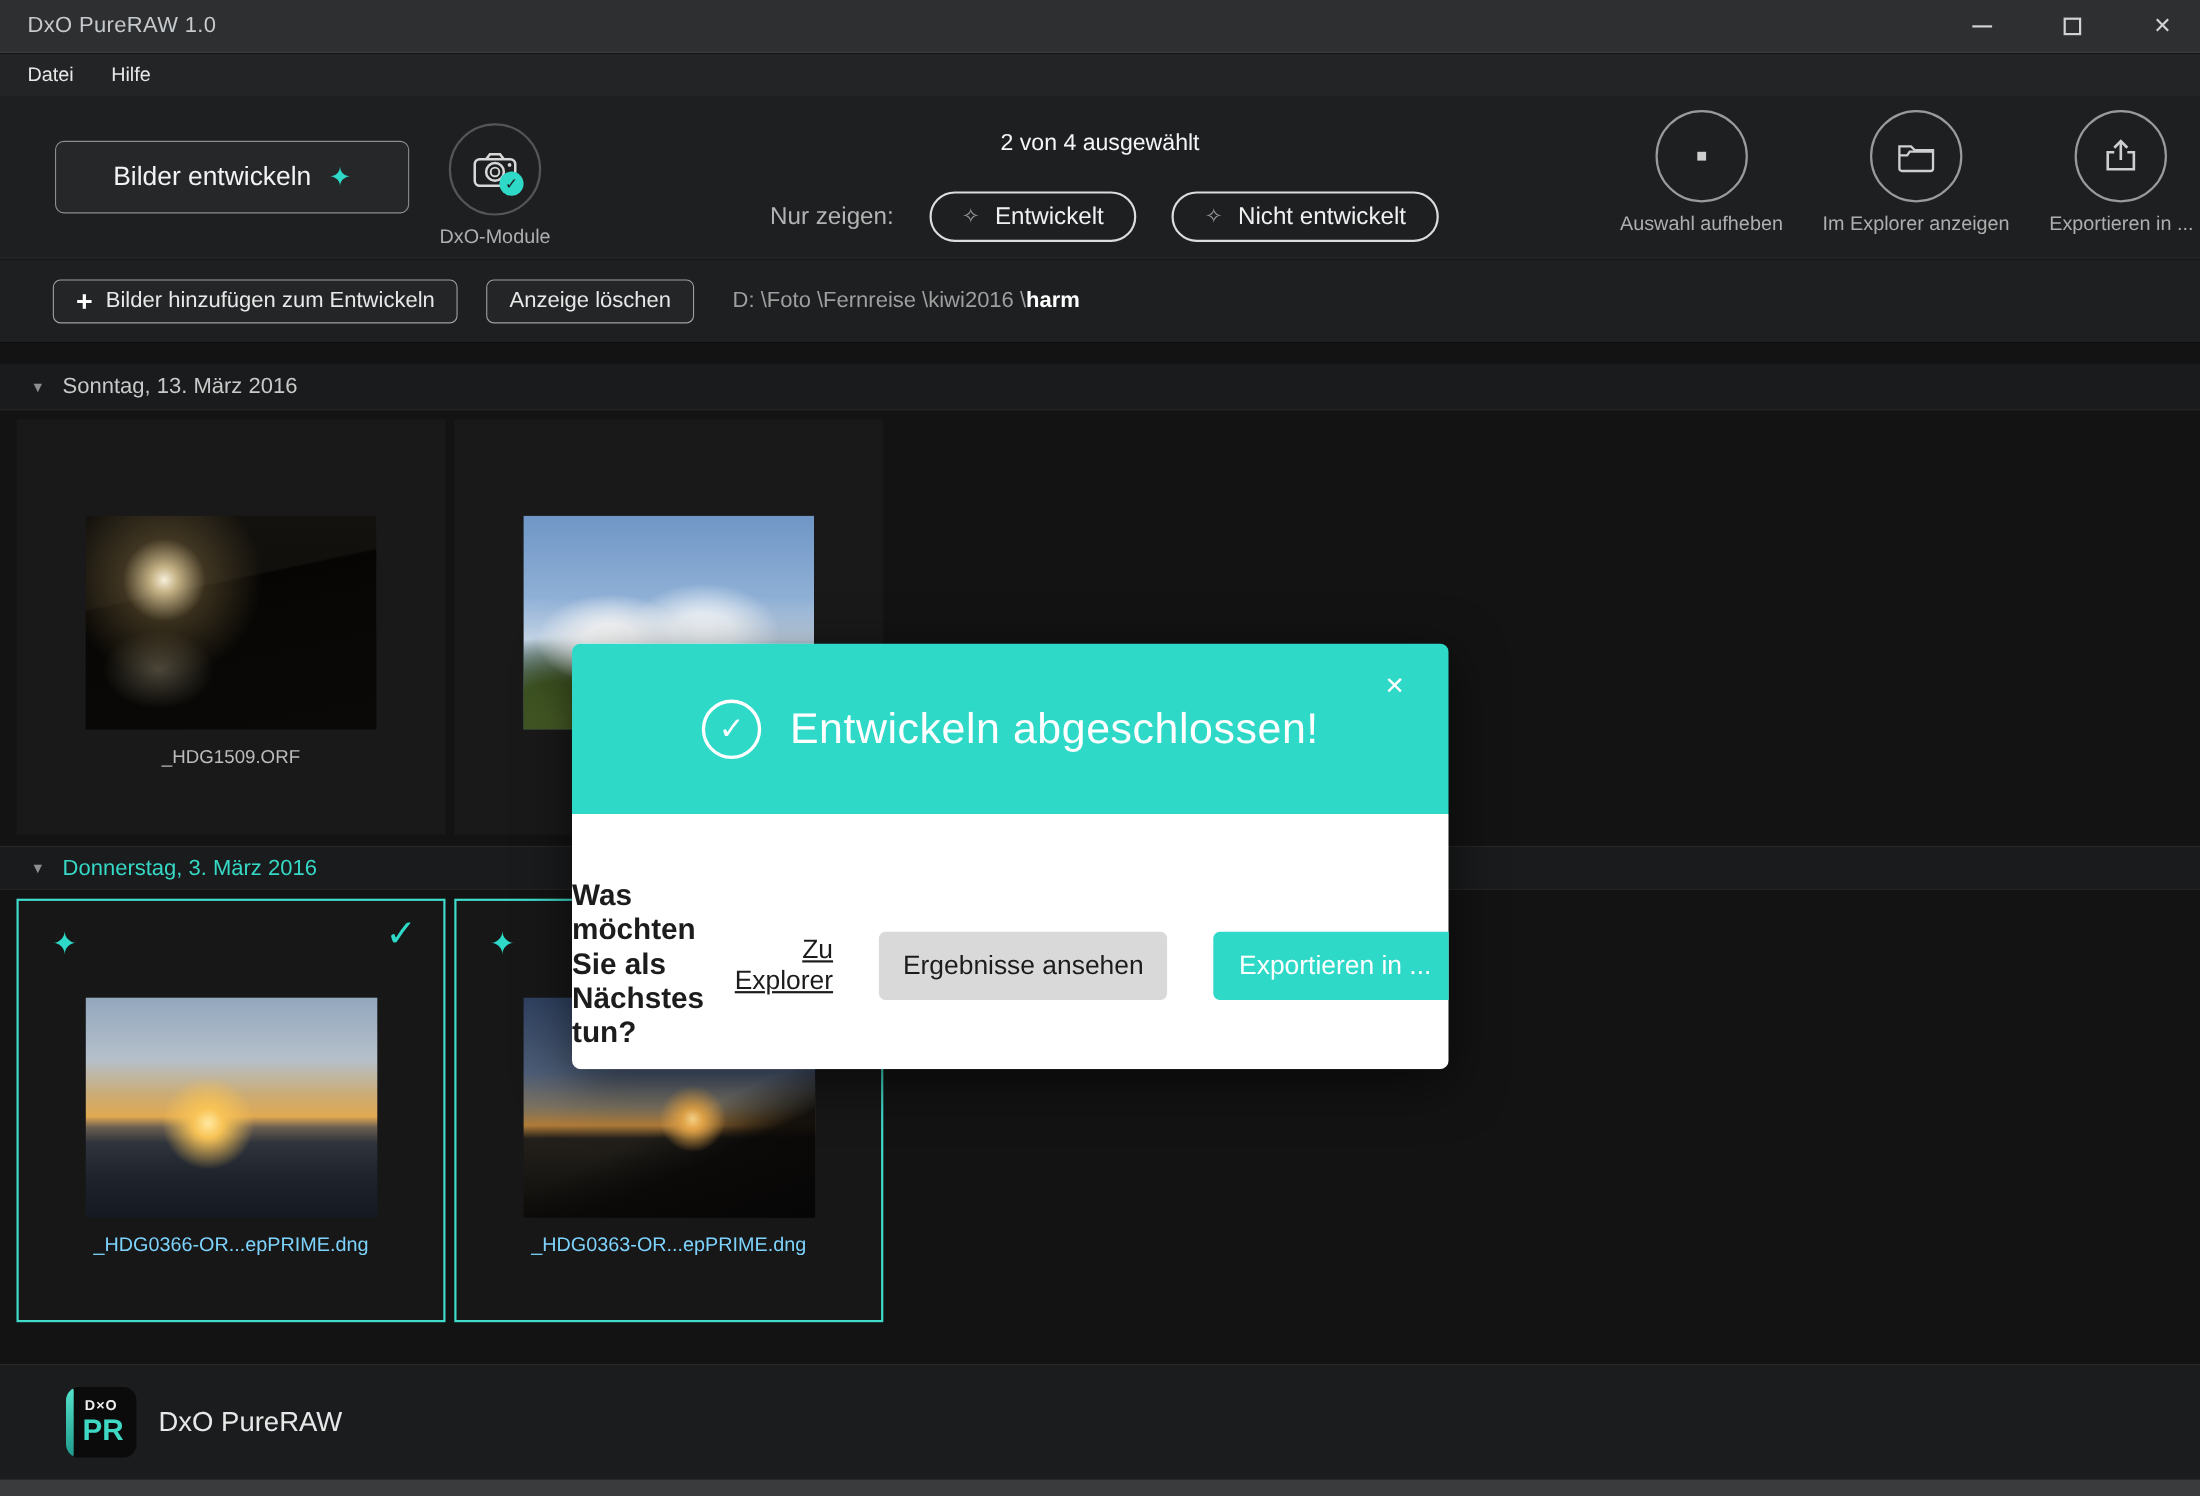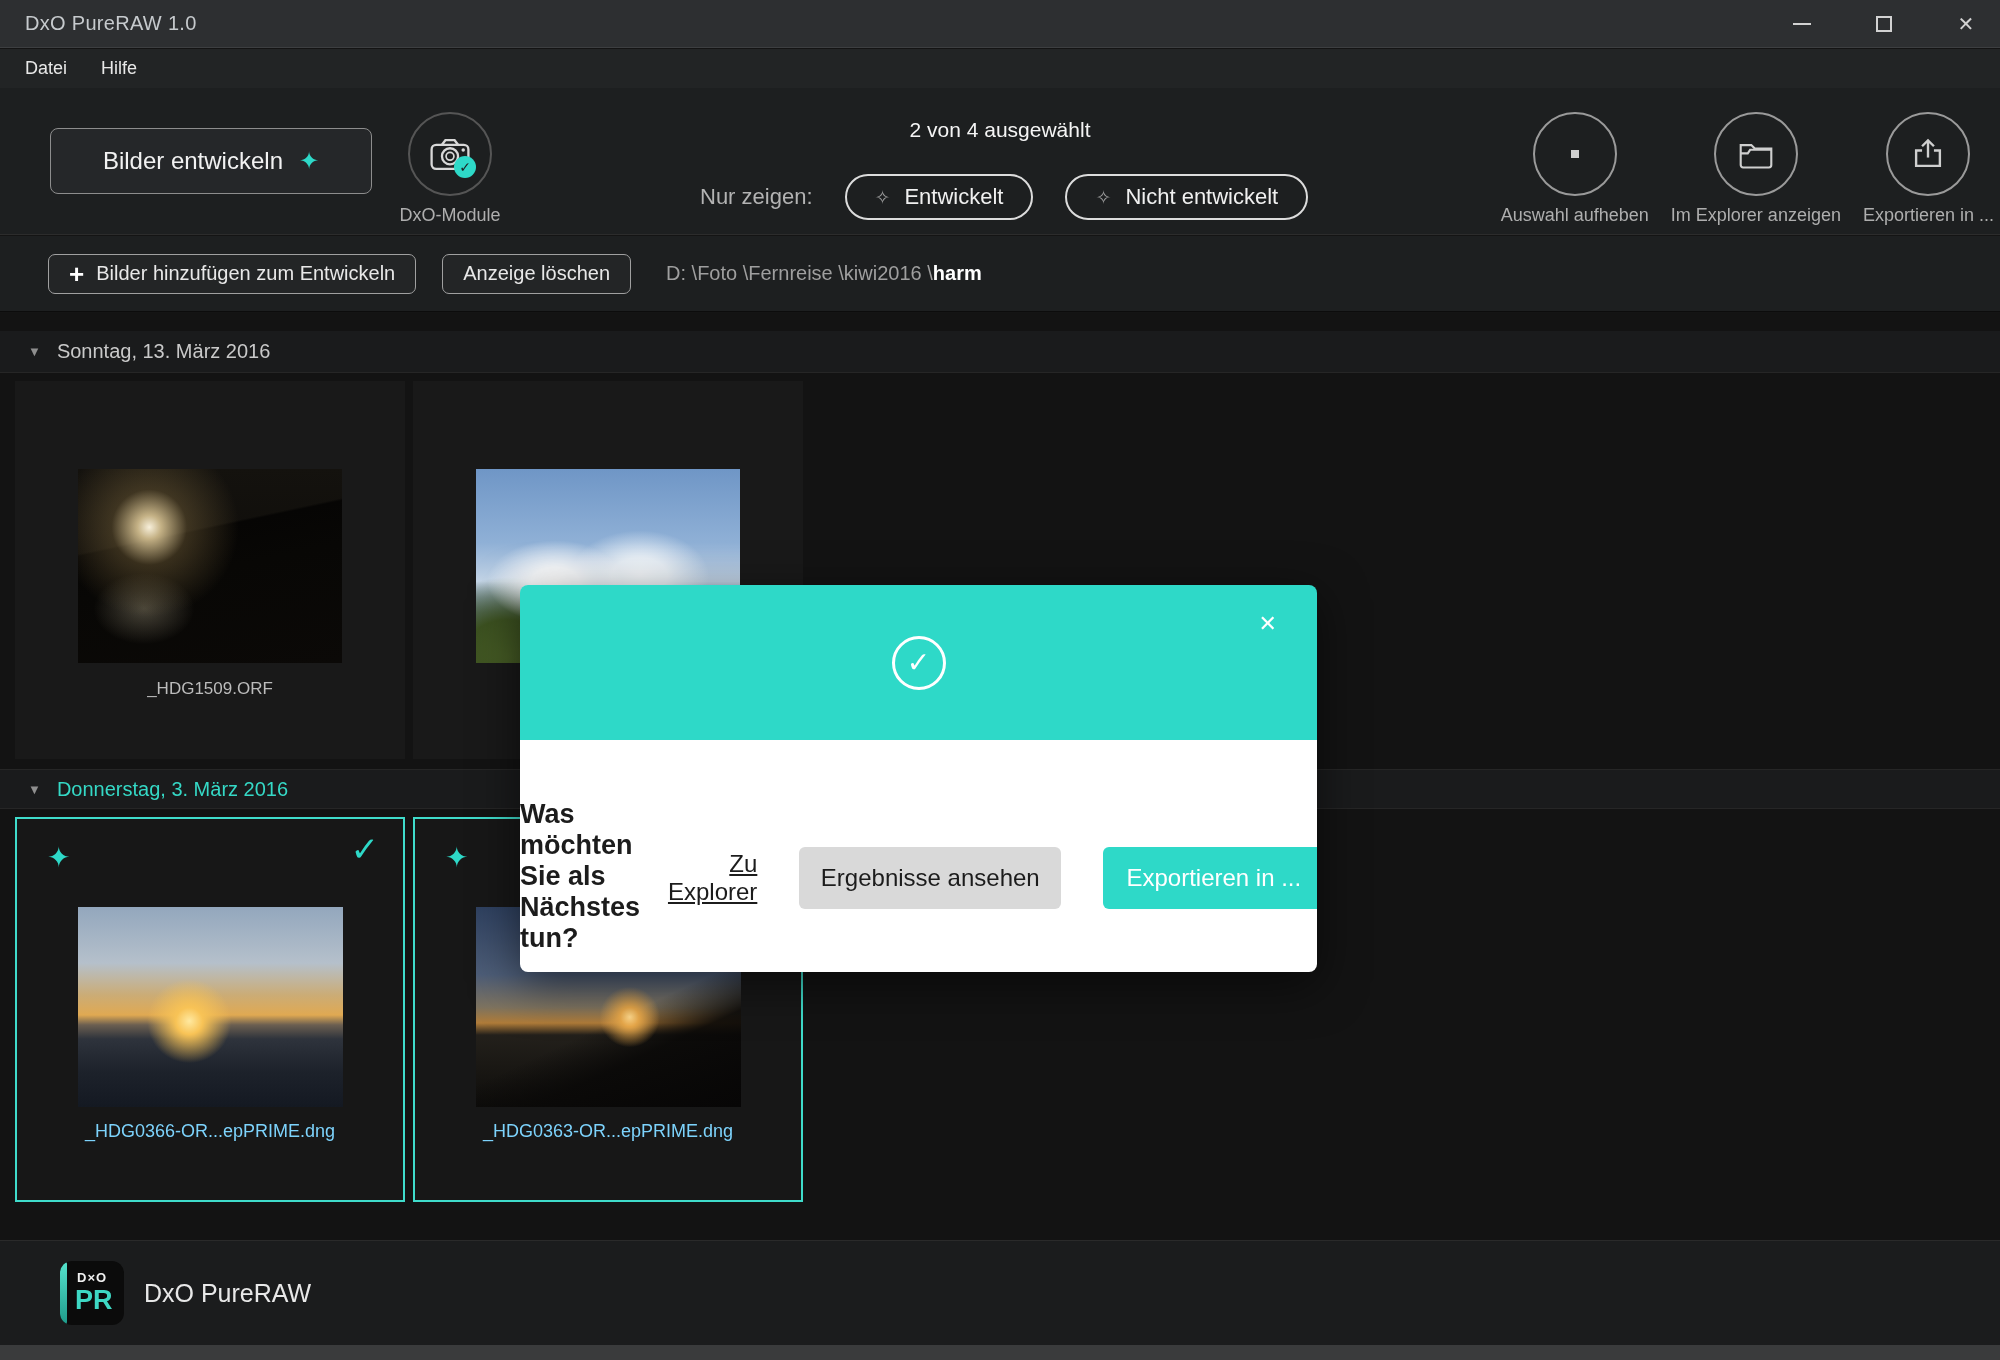--- a/index.html
+++ b/index.html
@@ -41,21 +41,21 @@
     display:flex; align-items:center; justify-content:center; }
   .tool-label { margin-top:9px; font-size:18px; color:#aeaeae; white-space:nowrap; }
   .selection-count { position:absolute; left:790px; top:30px; width:420px;
     text-align:center; font-size:21px; color:#f5f5f5; }
   .filter-row { position:absolute; left:700px; top:86px; display:flex; align-items:center; gap:32px; }
   .filter-label { font-size:22px; color:#b3b3b3; }
   .pill { height:46px; border:2px solid #dcdcdc; border-radius:24px; background:transparent;
     display:flex; align-items:center; gap:14px; padding:0 28px; cursor:pointer; }
   .pill .pill-icon { color:#9b9b9b; font-size:19px; }
   .pill .pill-text { font-size:22px; color:#f0f0f0; }
-  .top-actions { position:absolute; right:6px; top:24px; display:flex; gap:22px; }
+  .top-actions { position:absolute; right:6px; top:12px; display:flex; gap:36px; }
   .action-item { display:flex; flex-direction:column; align-items:center; cursor:pointer; }
   .action-item .icon-circle { border-color:#9a9a9a; }
   .dot-icon { width:8px; height:8px; background:#cfcfcf; }
   
   .actionbar { position:absolute; left:0; top:236px; width:2000px; height:76px;
     background:#1d1f20; border-bottom:1px solid #0c0c0c;
     display:flex; align-items:center; gap:26px; padding-left:48px; }
   .bar-btn { height:40px; border:1px solid #a0a0a0; border-radius:7px; background:#232526;
     display:flex; align-items:center; gap:12px; padding:0 20px; cursor:pointer;
     font-size:20px; color:#e8e8e8; }
@@ -267,20 +267,21 @@
       <span class="tile-check">✓</span>
       <div class="thumb ph-sel ph-hand"></div>
       <div class="filename">_HDG0363-OR...epPRIME.dng</div>
     </div>
   </div>
 </div>
 
 <div class="dialog">
   <div class="dialog-header">
     <div class="check-circle">✓</div>
+    <div class="dialog-title">Entwickeln abgeschlossen!</div>
     <div class="dialog-close">✕</div>
   </div>
   <div class="dialog-body">
     <div class="dialog-question">Was möchten Sie als Nächstes tun?</div>
     <div class="dialog-buttons">
       <span class="link-btn">Zu Explorer</span>
       <button class="btn btn-secondary">Ergebnisse ansehen</button>
       <button class="btn btn-primary">Exportieren in ...</button>
     </div>
   </div>

